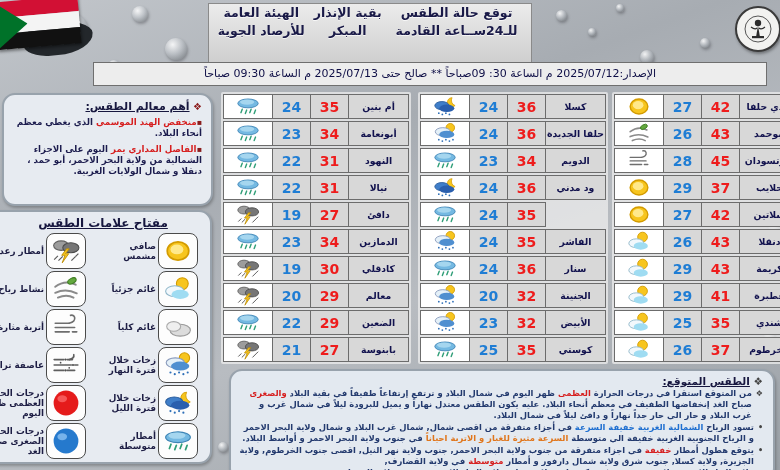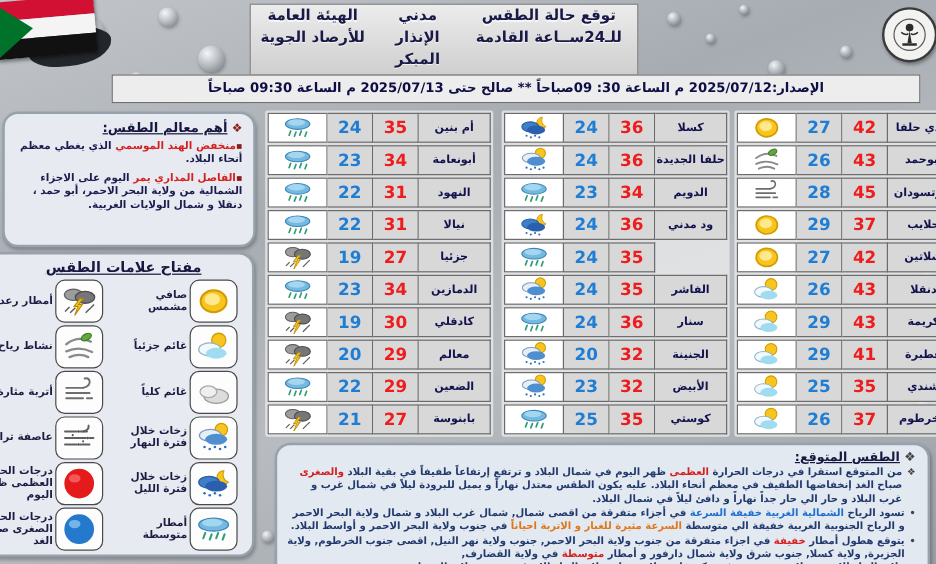--- a/index.html
+++ b/index.html
@@ -24,21 +24,21 @@
   
   .emblem{position:absolute;left:735px;top:6px;width:42px;height:42px;border-radius:50%;
     background:#f2f2f0;border:2px solid #3a3a3a;display:flex;align-items:center;justify-content:center;
     box-shadow:1px 2px 3px rgba(0,0,0,.35);}
   
   .hdr{position:absolute;left:208px;top:3px;width:322px;height:58px;
     background:linear-gradient(#ececec,#cfcfcf);border:1px solid #8a8a8a;
     display:flex;flex-direction:row;justify-content:center;text-align:center;
     color:#191947;font-weight:bold;font-size:12.5px;line-height:1.43;text-shadow:0 1px 0 rgba(255,255,255,.7);}
   .issuance{position:absolute;left:93px;top:62px;width:672px;height:22px;background:#ededed;
-    border:1px solid #6f6f6f;color:#0e0e46;font-weight:bold;font-size:11px;line-height:22px;
+    border:1px solid #6f6f6f;color:#0e0e46;font-weight:normal;font-size:11px;line-height:22px;
     text-align:center;direction:rtl;}
   
   .panel{position:absolute;background:#e7ebf1;border:2px solid #98a2ac;border-radius:13px;
     box-shadow:1px 2px 3px rgba(0,0,0,.25);}
   #features{left:2px;top:93px;width:211px;height:113px;padding:5px 9px;box-sizing:border-box;direction:rtl;}
   #features .ttl{font-size:11px;font-weight:bold;color:#17173f;}
   #features .ttl .u{text-decoration:underline;}
   #features .mark{color:#8b1d1d;font-size:10px;}
   #features p{margin:4px 0 0;font-size:8.7px;font-weight:bold;color:#1c1c4e;line-height:1.3;}
   #features p .sq{color:#8b1d1d;font-size:8px;}
@@ -109,21 +109,21 @@
       <circle cx="15" cy="15" r="13" fill="none" stroke="#555" stroke-width="1"></circle>
       <circle cx="15" cy="9" r="3.2" fill="#2c2c2c"></circle>
       <path d="M15 11.5 L13.2 22 h3.6 Z" fill="#2c2c2c"></path>
       <path d="M9 22 h12 v2.2 h-12 z" fill="#2c2c2c"></path>
       <path d="M8 13 q4 3 6 1 M22 13 q-4 3 -6 1" stroke="#2c2c2c" stroke-width="1.2" fill="none"></path>
     </svg>
   </div>
 
   <div class="hdr">
     <div>الهيئة العامة للأرصاد الجوية</div>
-    <div>مدني الإنذار المبكر</div>
+    <div>بقية الإنذار المبكر</div>
     <div>توقع حالة الطقس للـ24ســاعة القادمة</div>
   </div>
 
   <div class="issuance">الإصدار:2025/07/12 م الساعة 30: 09صباحاً ** صالح حتى 2025/07/13 م الساعة 09:30 صباحاً</div>
 
   <div class="panel" id="features">
     <div class="ttl">
       <span class="mark">❖ </span>
       <span class="u">أهم معالم الطقس:</span>
     </div>
@@ -411,21 +411,21 @@
                 <path d="M22 18 l2.5 -2.5"></path>
               </g>
               <ellipse cx="8.5" cy="8" rx="7" ry="4.4" fill="#9c9c9c" stroke="#5f5f5f"></ellipse>
               <ellipse cx="17.5" cy="10" rx="7.5" ry="4.6" fill="#767676" stroke="#4c4c4c"></ellipse>
               <path d="M13.5 11 l-4.5 6 h3 l-2.5 7 6 -8.5 h-3 l3.5 -4.5 z" fill="#f7c51e" stroke="#b98900" stroke-width=".8"></path>
             </svg>
           </span>
         </div>
         <div class="wcell c-min" style="color: rgb(31, 125, 212);">19</div>
         <div class="wcell c-max" style="color: rgb(238, 28, 28);">27</div>
-        <div class="wcell c-city">جزئيا</div>
+        <div class="wcell c-city">دافئ</div>
       </div>
       <div class="wrow">
         <div class="wcell c-icon">
           <span style="display: flex; align-items: center; justify-content: center;">
             <svg viewBox="0 0 26 26">
               <ellipse cx="13" cy="9.5" rx="11.5" ry="5" fill="#74b9e2" stroke="#3f85b5"></ellipse>
               <ellipse cx="12" cy="8" rx="8" ry="3" fill="#a5d6ef"></ellipse>
               <g stroke="#2f9e77" stroke-width="1.6" stroke-linecap="round">
                 <path d="M6.5 16 L5 20"></path>
                 <path d="M11.5 17 L10 21"></path>

